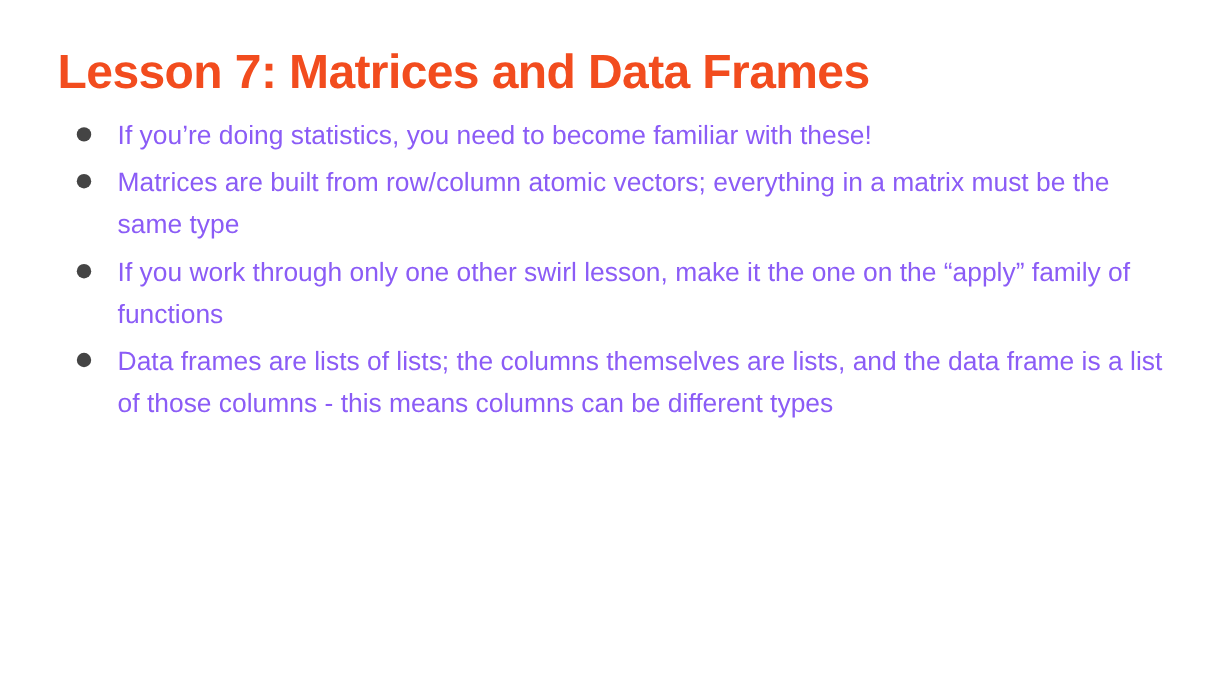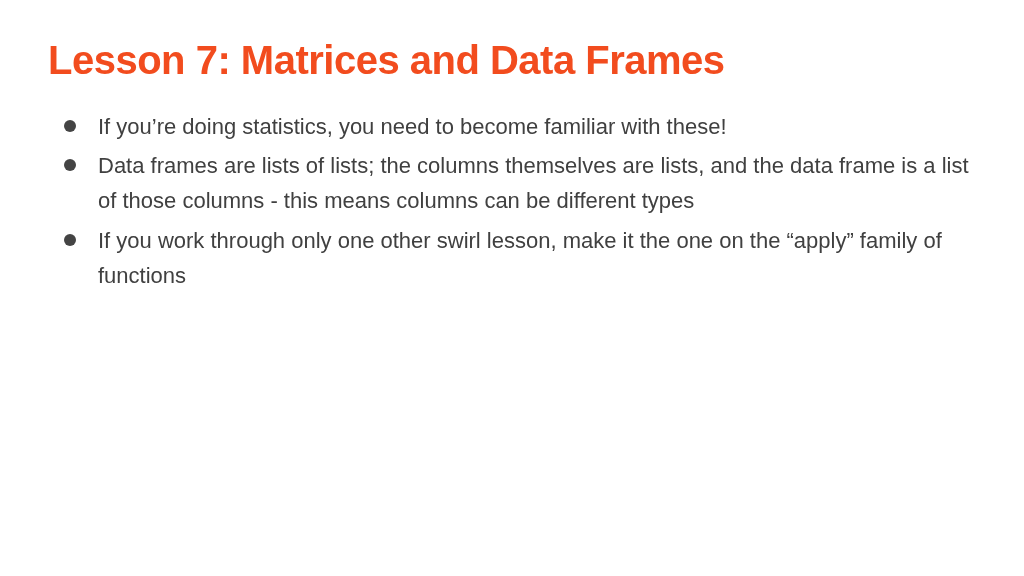--- a/index.html
+++ b/index.html
@@ -13,48 +13,49 @@
     background: #ffffff;
     font-family: "Helvetica Neue", Helvetica, Arial, sans-serif;
     padding: 38px 48px 40px 48px;
     overflow: hidden;
   }
   .title {
     font-size: 40px;
     font-weight: 900;
     color: #f24c1e;
     letter-spacing: -0.5px;
-    margin-bottom: 26px;
+    margin-bottom: 12px;
     font-family: Arial Black, Arial, sans-serif;
   }
   .bullet-list {
     list-style: none;
     padding-left: 12px;
   }
   .bullet-item {
     position: relative;
     padding-left: 38px;
     font-size: 22px;
     line-height: 1.6;
-    color: #404040;
+    color: #8b5cf6;
     margin-bottom: 4px;
   }
   .bullet-item::before {
     content: "";
     position: absolute;
     left: 4px;
     top: 11px;
     width: 12px;
     height: 12px;
     background: #444;
     border-radius: 50%;
   }
 </style>
 </head>
 <body>
 
 <h1 class="title">Lesson 7: Matrices and Data Frames</h1>
 
 <ul class="bullet-list">
   <li class="bullet-item">If you’re doing statistics, you need to become familiar with these!</li>
+  <li class="bullet-item">Matrices are built from row/column atomic vectors; everything in a matrix must be the same type</li>
+  <li class="bullet-item">If you work through only one other swirl lesson, make it the one on the “apply” family of functions</li>
   <li class="bullet-item">Data frames are lists of lists; the columns themselves are lists, and the data frame is a list of those columns - this means columns can be different types</li>
-  <li class="bullet-item">If you work through only one other swirl lesson, make it the one on the “apply” family of functions</li>
 </ul>
 
 </body></html>

